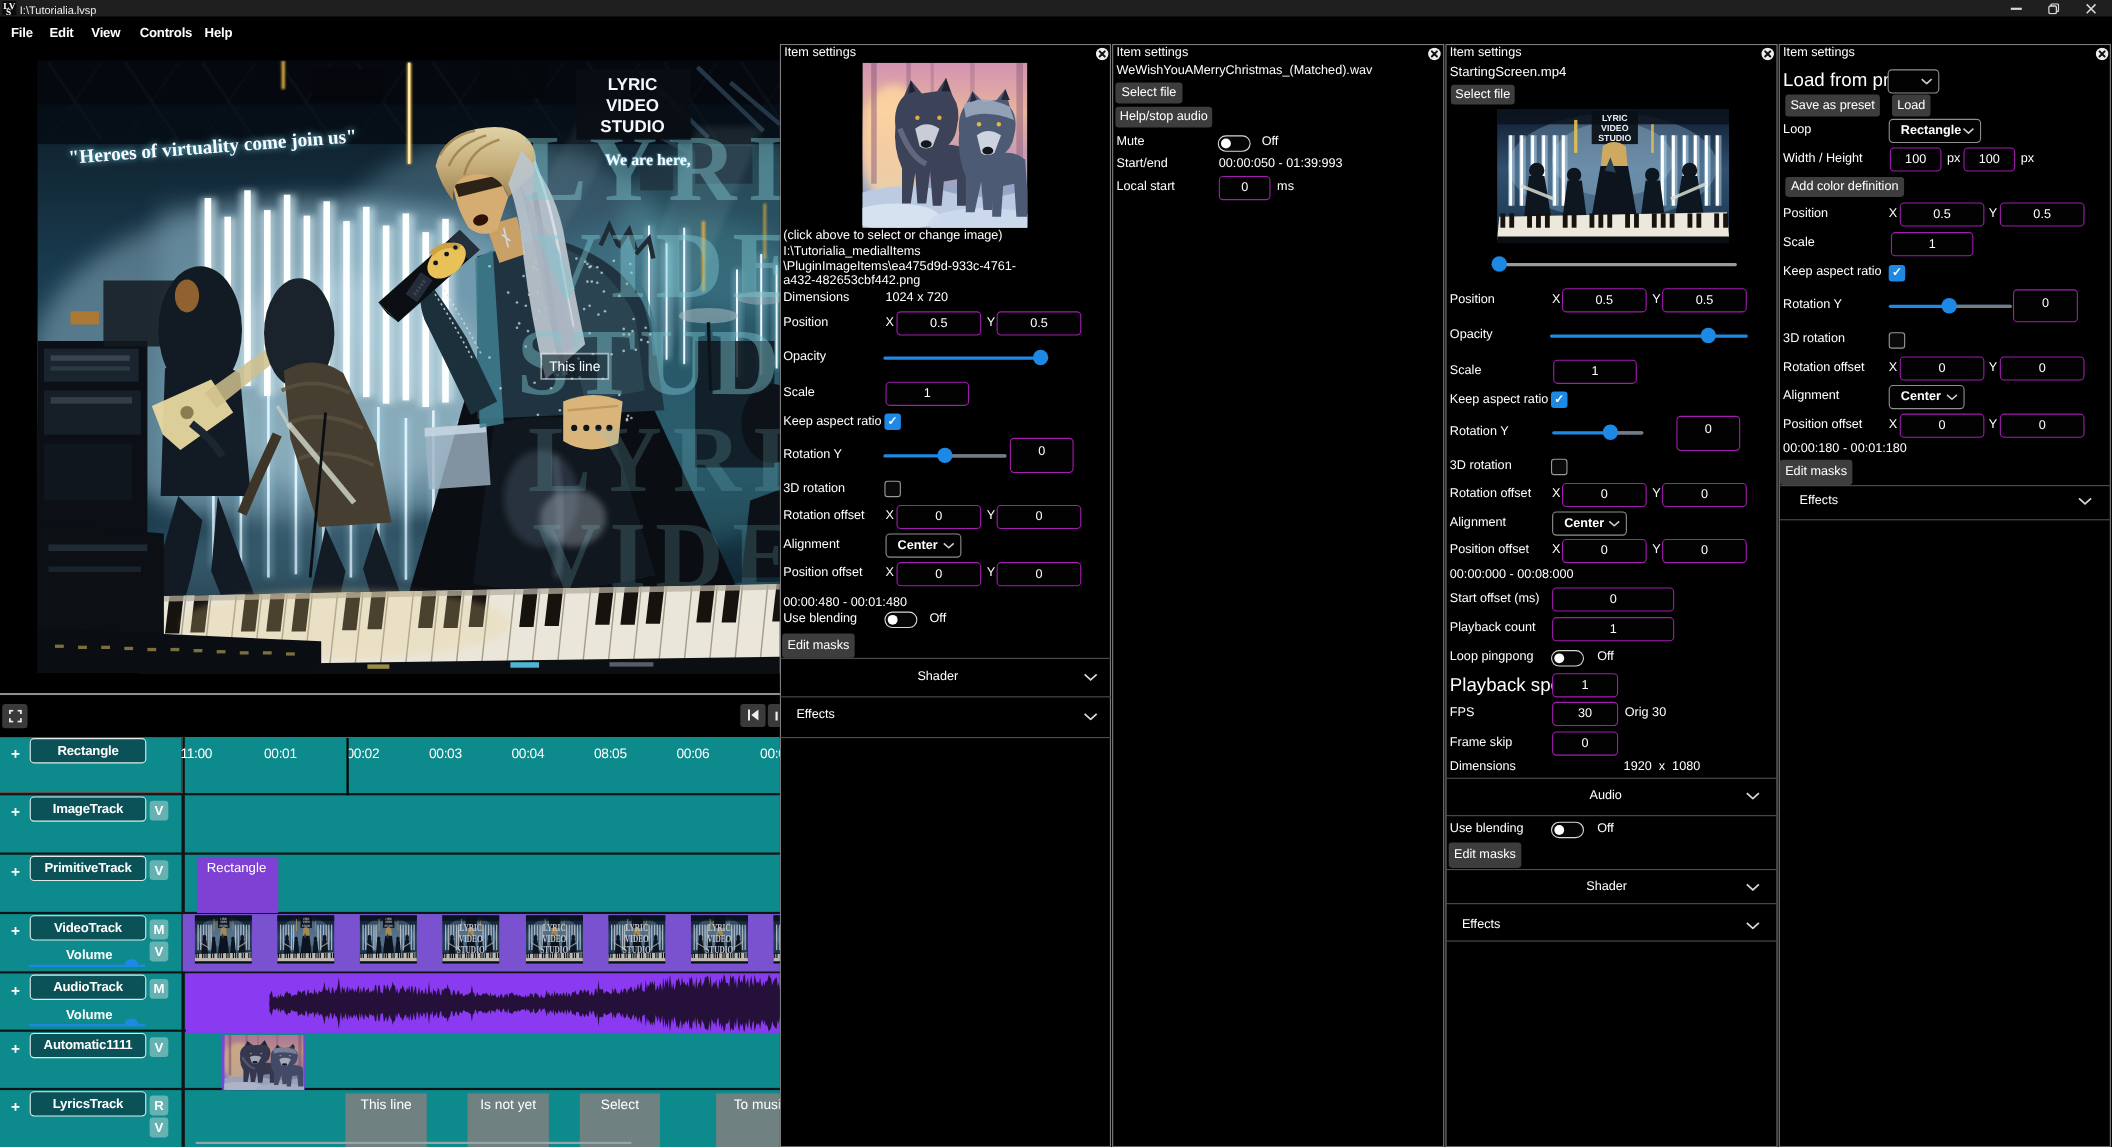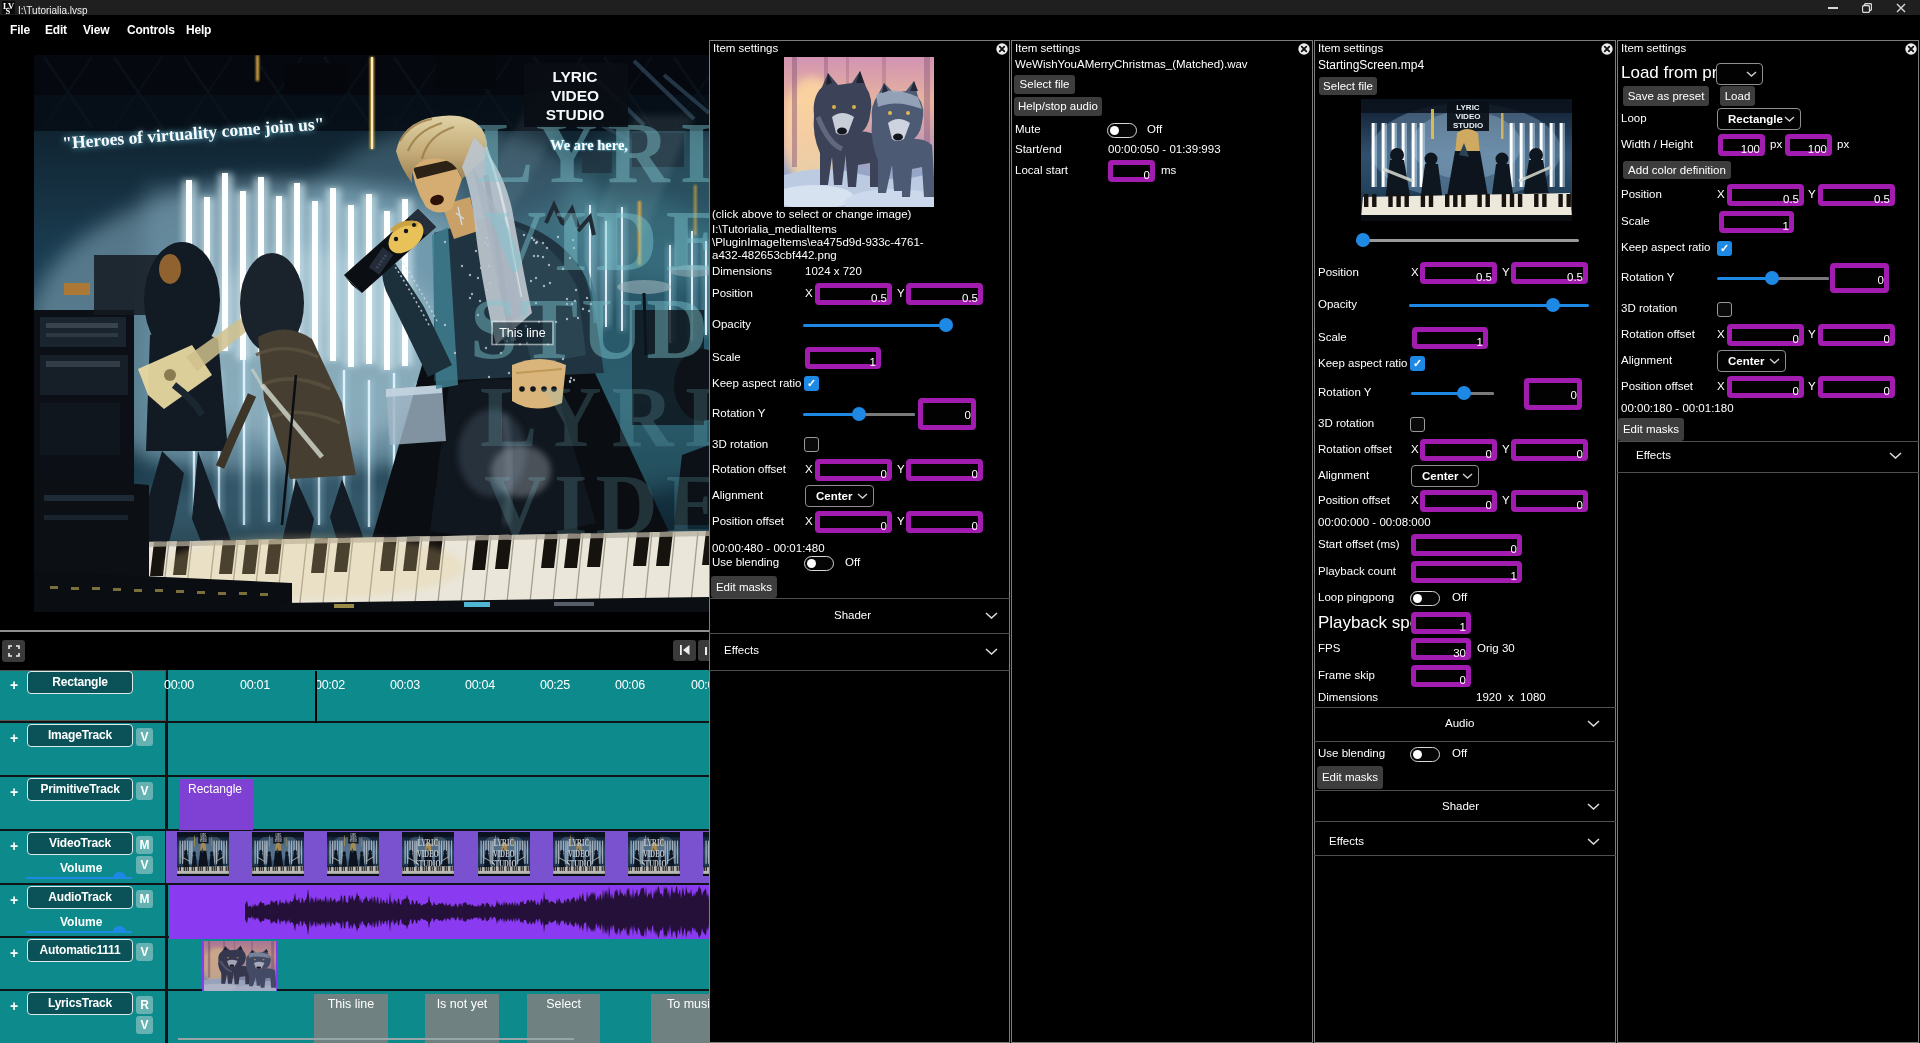--- a/index.html
+++ b/index.html
@@ -1,19 +1,19 @@
 <!DOCTYPE html>
 <html><head><meta charset="utf-8"><style>
 *{margin:0;padding:0;box-sizing:border-box}
 html,body{width:1920px;height:1043px;background:#000;overflow:hidden;
  font-family:"Liberation Sans",sans-serif}
 .abs{position:absolute}
 .t{position:absolute;color:#fff;font-size:11.5px;line-height:13px;white-space:nowrap}
-.in{position:absolute;background:#020202;border:5px solid #a21caf;border-radius:4px;
- color:#fff;font-size:11.5px;text-align:right;height:22px;line-height:20px}
+.in{position:absolute;background:#020202;border:1px solid #a21caf;border-radius:4px;
+ color:#fff;font-size:11.5px;text-align:center;height:22px;line-height:20px}
 .gbtn{position:absolute;background:#3d3d3d;border-radius:3px;color:#fff;font-size:11.5px;
  text-align:center;white-space:nowrap}
 .tgl{position:absolute;width:30px;height:15px;border:1.5px solid #d8d8d8;border-radius:8px;background:#050505}
 .tgl:after{content:"";position:absolute;left:2px;top:1.5px;width:9px;height:9px;border-radius:50%;background:#fff}
 .chk{position:absolute;width:15px;height:15px;border-radius:3px}
 .chkon{background:#1e88e5;color:#fff;font-size:11px;font-weight:bold;text-align:center;line-height:15px}
 .chkoff{background:#0a0a0a;border:1px solid #9a9a9a}
 .sep{position:absolute;height:1px;background:#4f4f4f}
 .panel{position:absolute;top:40px;height:1003px;background:#000;border:1px solid #7d7d7d}
 .dd{position:absolute;background:#020202;border:1px solid #8f8f8f;border-radius:4px;color:#fff;
@@ -451,26 +451,26 @@
     <div class="abs" style="left:0;top:51px;width:710px;height:2px;background:#101416"></div>
     <div class="abs" style="left:0;top:105px;width:710px;height:2px;background:#101416"></div>
     <div class="abs" style="left:0;top:159px;width:710px;height:2px;background:#101416"></div>
     <div class="abs" style="left:0;top:213px;width:710px;height:2px;background:#101416"></div>
     <div class="abs" style="left:0;top:266px;width:710px;height:2px;background:#101416"></div>
     <div class="abs" style="left:0;top:319px;width:710px;height:2px;background:#101416"></div>
     <div class="abs" style="left:165px;top:0;width:2.5px;height:373px;background:#101416"></div>
     <div class="abs" style="left:0;top:0;width:166px;height:51px;border:1px solid #555;border-left:none"></div>
     <div class="plus" style="left:10px;top:8px">+</div>
     <div class="trkbtn" style="left:27px;top:1px">Rectangle</div>
-    <div class="t" style="left:164px;top:9px;font-size:12.5px;letter-spacing:-0.3px">00:00</div>
+    <div class="t" style="left:164px;top:9px;font-size:12.5px;letter-spacing:-0.3px">11:00</div>
     <div class="t" style="left:240px;top:9px;font-size:12.5px;letter-spacing:-0.3px">00:01</div>
     <div class="t" style="left:315px;top:9px;font-size:12.5px;letter-spacing:-0.3px">00:02</div>
     <div class="t" style="left:390px;top:9px;font-size:12.5px;letter-spacing:-0.3px">00:03</div>
     <div class="t" style="left:465px;top:9px;font-size:12.5px;letter-spacing:-0.3px">00:04</div>
-    <div class="t" style="left:540px;top:9px;font-size:12.5px;letter-spacing:-0.3px">00:25</div>
+    <div class="t" style="left:540px;top:9px;font-size:12.5px;letter-spacing:-0.3px">08:05</div>
     <div class="t" style="left:615px;top:9px;font-size:12.5px;letter-spacing:-0.3px">00:06</div>
     <div class="t" style="left:691px;top:9px;font-size:12.5px;letter-spacing:-0.3px">00:07</div>
     <div class="abs" style="left:314.5px;top:1px;width:2px;height:52px;background:#000"></div>
     <div class="plus" style="left:10px;top:61px">+</div>
     <div class="trkbtn" style="left:27px;top:54px">ImageTrack</div>
     <div class="vbtn" style="left:136px;top:58px">V</div>
     <div class="plus" style="left:10px;top:115px">+</div>
     <div class="trkbtn" style="left:27px;top:108px">PrimitiveTrack</div>
     <div class="vbtn" style="left:136px;top:112px">V</div>
     <div class="abs" style="left:179px;top:109px;width:74px;height:51px;background:#7e41d3"></div>

